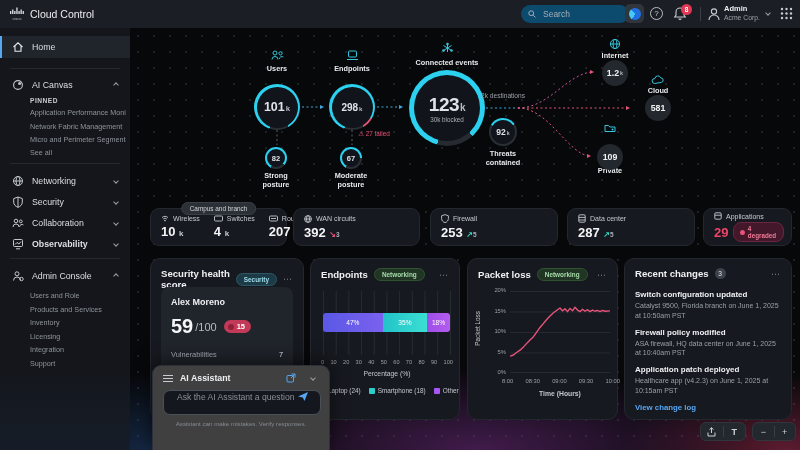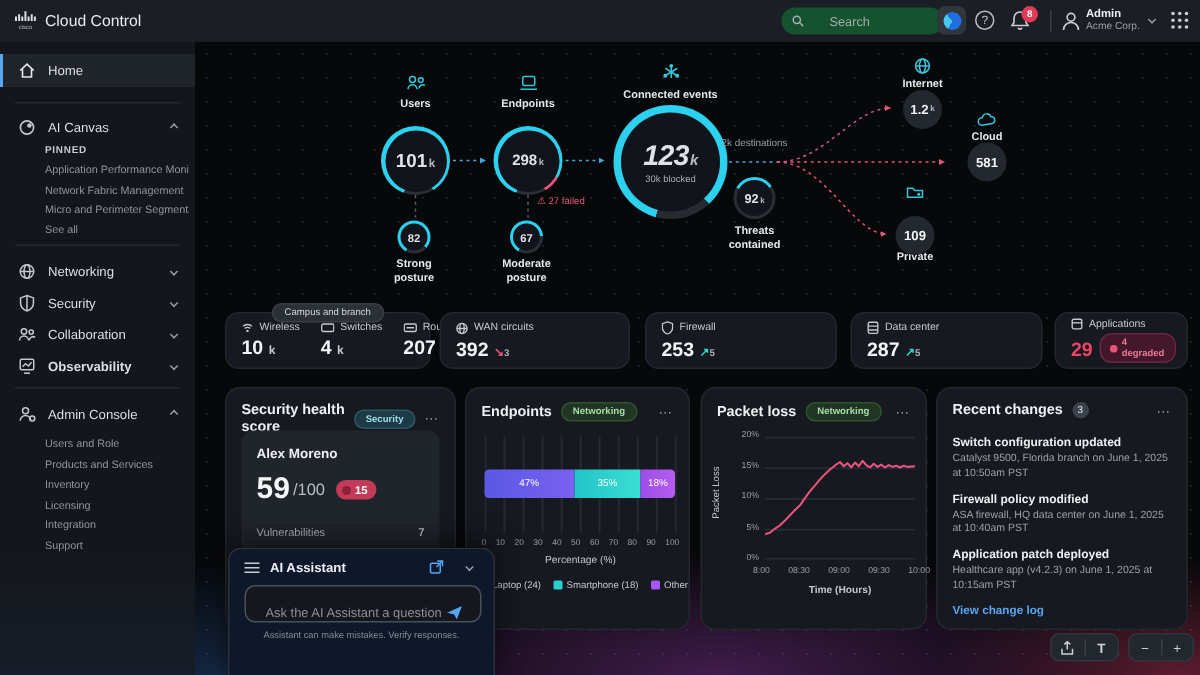--- a/index.html
+++ b/index.html
@@ -2,21 +2,21 @@
 <html><head>
 <meta charset="utf-8">
 <style>
   html,body{margin:0;padding:0;background:#000;}
   *{box-sizing:border-box;font-family:"Liberation Sans",sans-serif;}
   #app{position:relative;width:800px;height:450px;overflow:hidden;background:#07080a;color:#dfe3e8;}
   .abs{position:absolute;}
   
   #topbar{left:0;top:0;width:800px;height:28px;background:#1b1e24;display:flex;align-items:center;z-index:60;}
   .brand{font-size:10.5px;color:#e9ebee;margin-left:8px;}
-  .searchbox{position:absolute;left:521px;top:5px;width:108px;height:18px;background:#14532d;border-radius:10px;display:flex;align-items:center;padding:0 7px;gap:17px;}
+  .searchbox{position:absolute;left:521px;top:5px;width:108px;height:18px;background:#0c4a6e;border-radius:10px;display:flex;align-items:center;padding:0 7px;gap:7px;}
   .searchbox span{font-size:8.5px;color:#a7adb5;}
   .tb-ic{position:absolute;top:4px;display:flex;align-items:center;justify-content:center;color:#c8ccd2;}
   .ai-btn{left:625px;width:19px;height:19px;background:#31353c;border-radius:5px;}
   .ai-orb{width:12px;height:12px;border-radius:50%;background:conic-gradient(from 210deg,#45c8f2 0 30%,#1f6fe0 30% 100%);}
   .qmark{left:650px;width:13px;height:13px;top:7px;border:1px solid #b9bec5;border-radius:50%;font-size:8px;color:#c8ccd2;}
   .belli{left:673px;top:6px;width:14px;height:15px;}
   .bell-badge{position:absolute;left:681px;top:4px;width:11px;height:11px;background:#e03a55;border-radius:50%;font-size:6.5px;color:#fff;display:flex;align-items:center;justify-content:center;font-weight:bold;}
   .tb-div{left:700px;top:7px;width:1px;height:14px;background:#3a3f46;}
   .user-ic{left:707px;top:7px;width:14px;height:14px;}
   .user-txt{position:absolute;left:724px;top:5px;line-height:1.15;}
@@ -89,26 +89,26 @@
   
   .pl-grid{position:absolute;left:42px;top:32px;width:100px;height:82px;background-image:linear-gradient(#262b32 1px,transparent 1px);background-size:100% 25.3%;border-bottom:1px solid #262b32;}
   .ylab{position:absolute;writing-mode:vertical-rl;transform:rotate(180deg);font-size:6.4px;color:#c3c7cd;}
   .ytick-col{position:absolute;display:flex;flex-direction:column;justify-content:space-between;align-items:flex-end;font-size:5.8px;color:#9aa0a6;}
   
   .chg-item{padding:0 10px;margin-top:7px;}
   .chg-item b{display:block;font-size:8px;color:#eef0f3;margin-bottom:2px;}
   .chg-item span{font-size:7px;color:#9aa0a6;line-height:1.4;display:block;}
   .link{font-size:7.8px;color:#57a6f2;font-weight:bold;padding:0 10px;margin-top:6px;display:inline-block;}
   
-  #ai-panel{left:152px;top:365px;width:178px;height:85px;background:#0f172a;border:1px solid #2b3039;border-bottom:none;border-radius:9px 9px 0 0;z-index:70;box-shadow:0 -4px 18px rgba(0,0,0,.55);}
+  #ai-panel{left:152px;top:365px;width:178px;height:85px;background:#404040;border:1px solid #2b3039;border-bottom:none;border-radius:9px 9px 0 0;z-index:70;box-shadow:0 -4px 18px rgba(0,0,0,.55);}
   .ai-head{display:flex;align-items:center;gap:7px;padding:7px 10px 4px 10px;}
   .ai-title{font-size:8.8px;font-weight:bold;color:#eef0f3;}
   .hamb{display:inline-block;width:10px;border-top:1.4px solid #c8ccd2;border-bottom:1.4px solid #c8ccd2;height:7px;position:relative;}
   .hamb:after{content:"";position:absolute;left:0;top:2.2px;width:10px;border-top:1.4px solid #c8ccd2;}
-  .ai-input{position:absolute;left:10px;top:24px;width:158px;height:25px;background:#14171d;border:1px solid #4a5058;border-radius:7px;display:flex;align-items:flex-end;padding:0 11px;}
+  .ai-input{position:absolute;left:10px;top:24px;width:158px;height:25px;background:#14171d;border:1px solid #4a5058;border-radius:7px;display:flex;align-items:flex-start;padding:0 11px;}
   .ai-input input{flex:1;background:transparent;border:none;outline:none;color:#dfe3e8;font-size:8.6px;min-width:0;}
   .ai-input input::placeholder{color:#8a9097;}
   .ai-disc{position:absolute;left:0;top:54px;width:100%;text-align:center;font-size:6.2px;color:#868c93;}
   
   .tool-group{position:absolute;top:422px;height:19px;background:#23272e;border:1px solid #31363e;border-radius:6px;display:flex;align-items:center;z-index:5;}
   .tool-btn{width:22px;height:100%;display:flex;align-items:center;justify-content:center;color:#cdd1d7;font-size:9px;}
   .tool-sep{width:1px;height:11px;background:#3a3f47;}
   svg{display:block;}
 </style>
 </head>
@@ -305,21 +305,21 @@
         <line x1="2.5" y1="8.5" x2="10.5" y2="3.5"></line>
         <line x1="2.5" y1="3.5" x2="10.5" y2="8.5"></line>
       </g>
       <circle cx="6.5" cy="2" r="1.3" fill="#35c7dd"></circle>
       <circle cx="2.5" cy="8.5" r="1.3" fill="#35c7dd"></circle>
       <circle cx="10.5" cy="8.5" r="1.3" fill="#35c7dd"></circle>
     </svg>
   <div class="abs node-lbl" style="left:402px;top:58px;width:90px;">Connected events</div>
   <div class="abs ring" style="left: 409px; top: 70px; width: 76px; height: 76px; background: conic-gradient(from 195deg, rgb(43, 209, 238) 0%, rgb(43, 209, 238) 84%, rgb(38, 43, 49) 84%, rgb(38, 43, 49) 100%);">
     <div class="ring-inner" style="width:66px;height:66px;">
-      <span style="font-size:19px;font-weight:bold;letter-spacing:-.5px;font-style:italic;"><span>123</span><span class="suffix" style="font-size:10px;">k</span></span>
+      <span style="font-size:19px;font-weight:bold;letter-spacing:-.5px;"><span>123</span><span class="suffix" style="font-size:10px;">k</span></span>
       <span class="node-sub">30k blocked</span>
     </div>
   </div>
 
   <div class="abs ring" style="left: 489px; top: 118px; width: 28px; height: 28px; background: conic-gradient(from 300deg, rgb(43, 209, 238) 0%, rgb(43, 209, 238) 32%, rgb(42, 47, 54) 32%, rgb(42, 47, 54) 100%);">
     <div class="ring-inner" style="width:24px;height:24px;">
         <span style="font-size:8.5px;font-weight:bold;"><span>92</span><span class="suffix">k</span></span>
       </div>
   </div>
   <div class="abs node-lbl" style="left:473px;top:149px;width:60px;line-height:1.3;">

